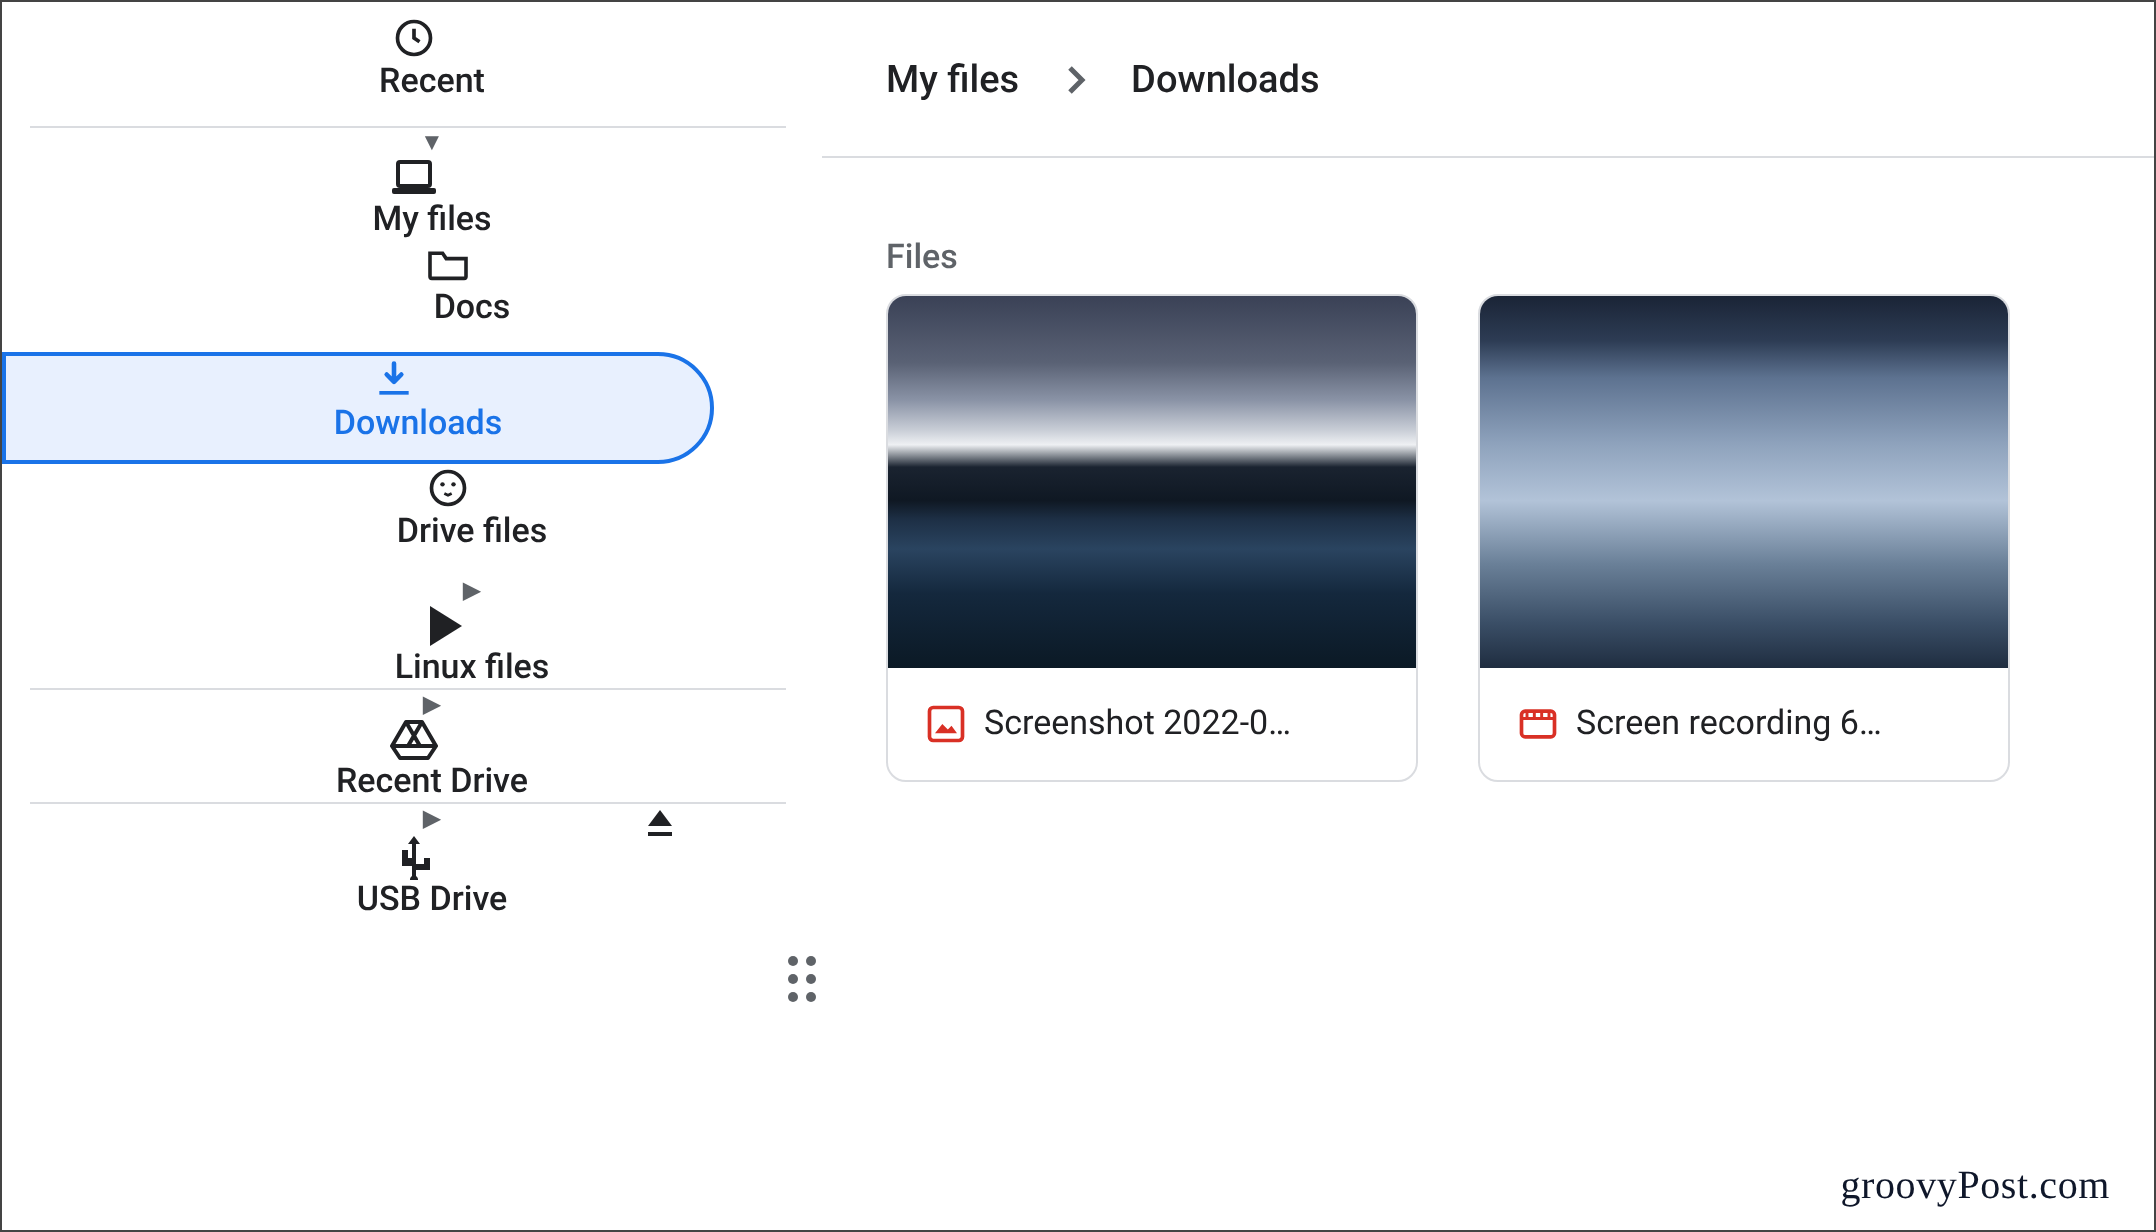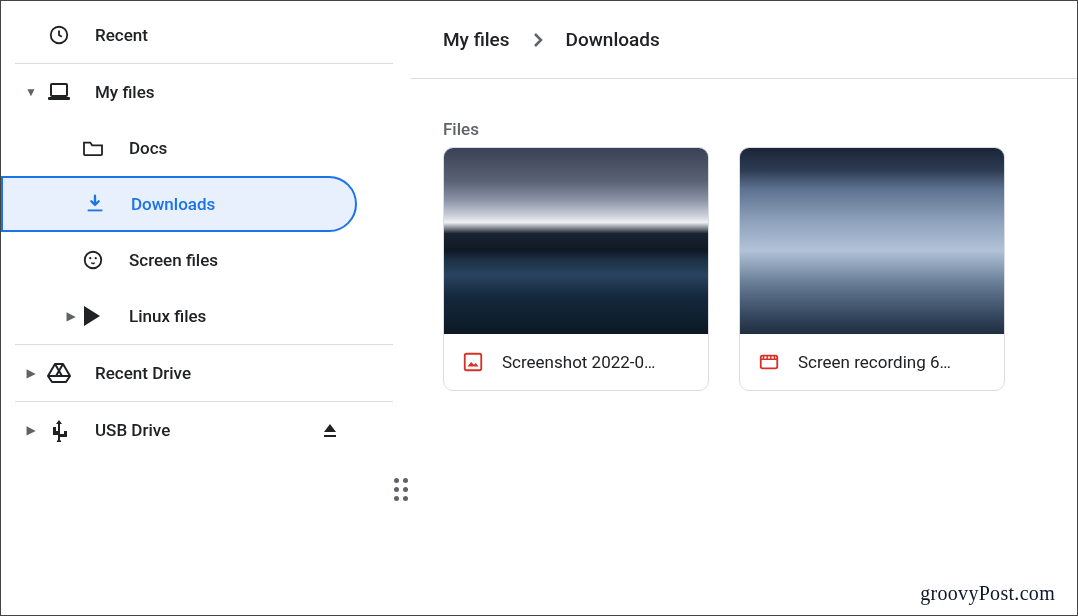--- a/index.html
+++ b/index.html
@@ -24,20 +24,21 @@
   }
   .side-item {
     display: flex;
     align-items: center;
     height: 56px;
     padding-left: 20px;
     font-size: 17px;
     color: #202124;
     cursor: pointer;
     position: relative;
+    flex-direction: column;
   }
   .side-item .expand {
     width: 20px;
     display: flex;
     justify-content: center;
     color: #5f6368;
     font-size: 12px;
   }
   .side-item .icon {
     width: 24px;
@@ -127,21 +128,21 @@
       #c8cdd6 36%, #eef0f3 40%,
       #1a2330 46%, #0f1823 55%,
       #1d2f45 60%, #2a4460 68%,
       #14283d 80%, #0b1925 100%);
   }
   .file-meta {
     display: flex;
     align-items: center;
     height: 56px;
     padding: 0 18px;
-    gap: 18px;
+    gap: 8px;
     font-size: 17px;
     color: #202124;
   }
   .file-meta .fname {
     white-space: nowrap;
     overflow: hidden;
     text-overflow: ellipsis;
   }
   .watermark {
     position: absolute;
@@ -208,21 +209,21 @@
     <div class="side-item child">
       <span class="expand"></span>
       <span class="icon">
         <svg width="22" height="22" viewBox="0 0 24 24" fill="none" stroke="#202124" stroke-width="2">
             <circle cx="12" cy="12" r="9"></circle>
             <circle cx="9" cy="10" r="1.2" fill="#202124" stroke="none"></circle>
             <circle cx="15" cy="10" r="1.2" fill="#202124" stroke="none"></circle>
             <path d="M10 15l2 1 2-1" stroke-width="1.5"></path>
           </svg>
       </span>
-      <span class="label">Screen files</span>
+      <span class="label">Drive files</span>
     </div>
 
     <div class="side-item child">
       <span class="expand">▶</span>
       <span class="icon">
         <svg width="20" height="22" viewBox="0 0 20 22" fill="#202124">
             <path d="M1 1l16 10L1 21V1z"></path>
           </svg>
       </span>
       <span class="label">Linux files</span>

